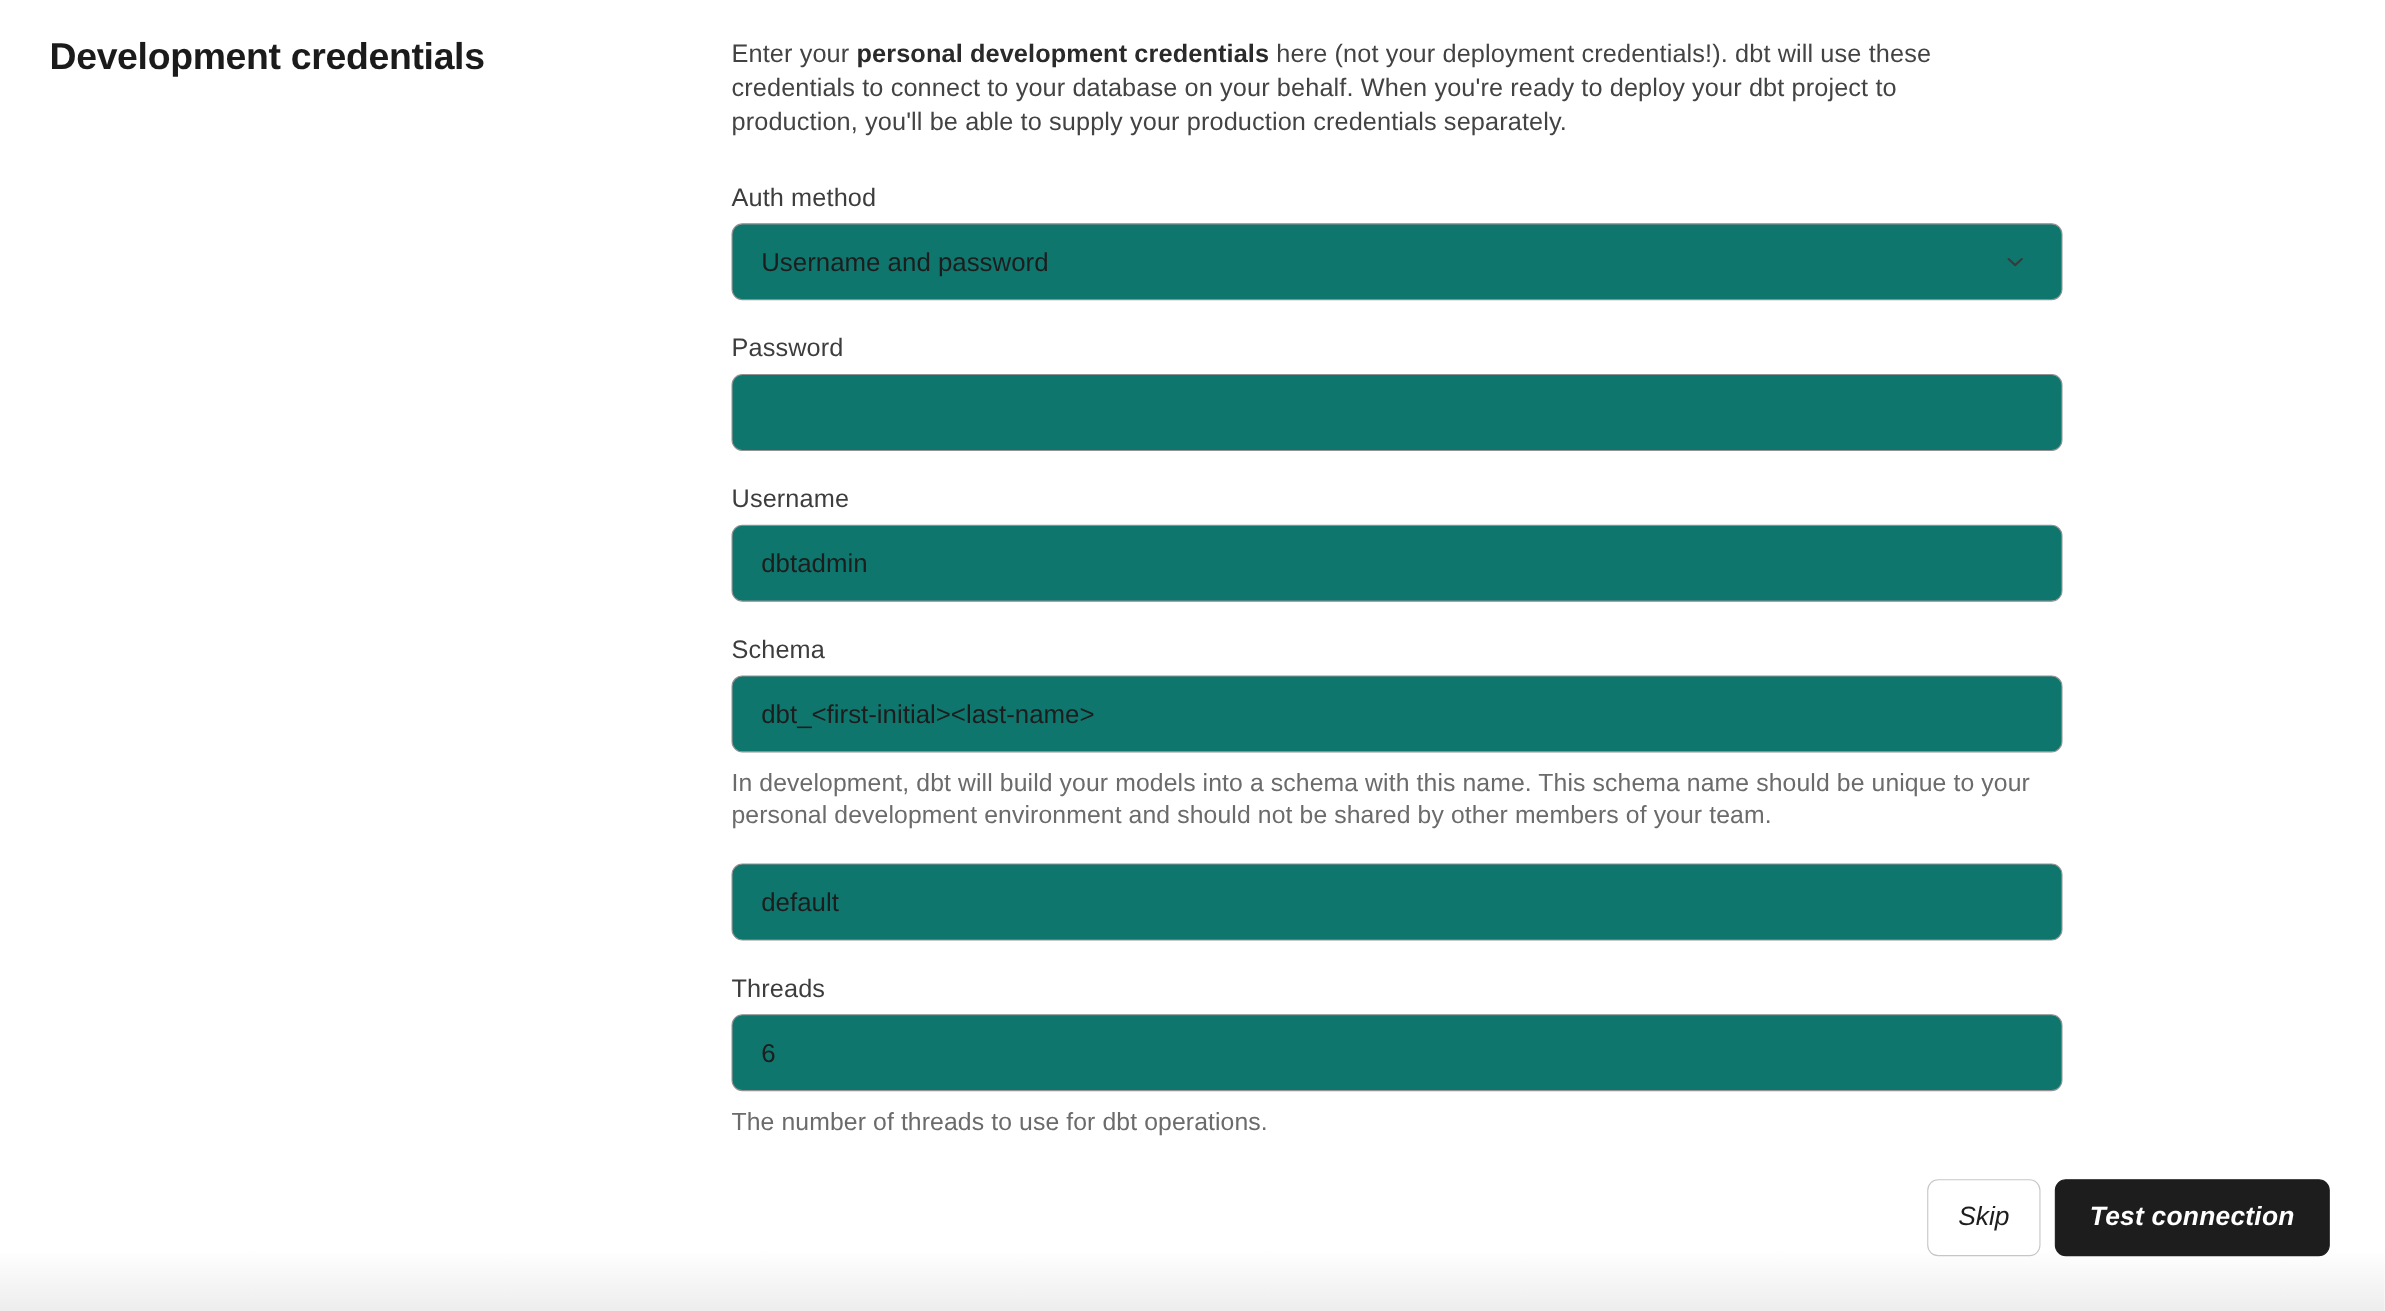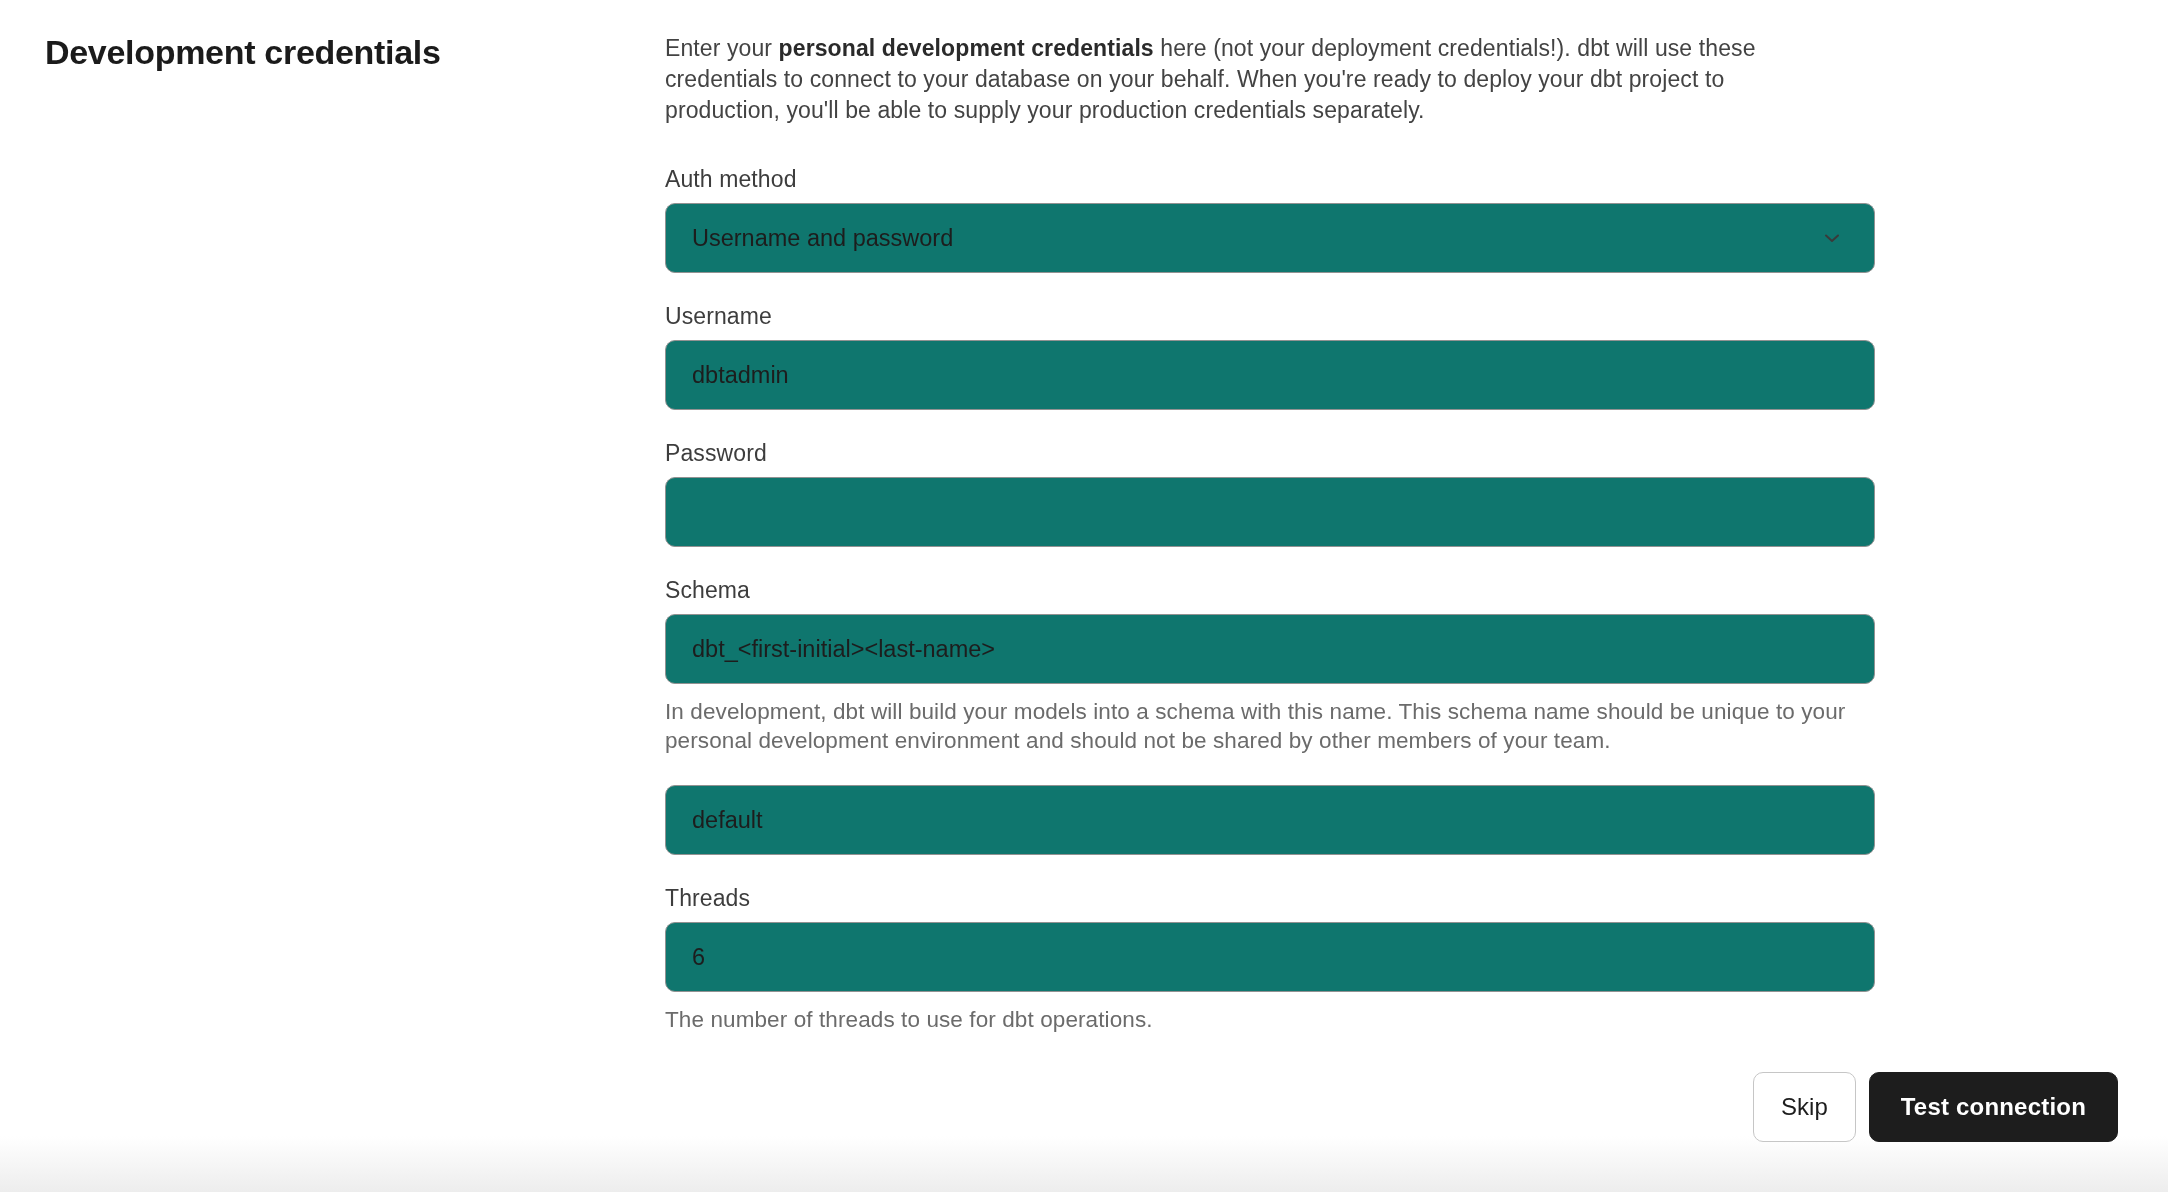--- a/index.html
+++ b/index.html
@@ -95,20 +95,21 @@
   }
   .btn {
     height: 70px;
     border-radius: 10px;
     font-family: "Liberation Sans", "DejaVu Sans", sans-serif;
     font-size: 24px;
     cursor: pointer;
     display: inline-flex;
     align-items: center;
     justify-content: center;
+    font-style: italic;
   }
   .btn-secondary {
     background: #ffffff;
     border: 1.5px solid #c6c6c6;
     color: #1d1d1d;
     padding: 0 27px;
     font-weight: 400;
   }
   .btn-primary {
     background: #1d1d1d;
@@ -146,27 +147,27 @@
         <span>Username and password</span>
         <span class="chevron">
           <svg width="24" height="24" viewBox="0 0 24 24" fill="none">
             <path d="M6 9.5 L12 15 L18 9.5" stroke="currentColor" stroke-width="2" stroke-linecap="round" stroke-linejoin="round"></path>
           </svg>
         </span>
       </div>
     </div>
 
     <div class="field-group">
-      <label class="field-label">Username</label>
-      <input type="text" class="text-input" value="dbtadmin" style="">
+      <label class="field-label">Password</label>
+      <input type="password" class="text-input" value="" style="">
     </div>
 
     <div class="field-group">
-      <label class="field-label">Password</label>
-      <input type="password" class="text-input" value="" style="">
+      <label class="field-label">Username</label>
+      <input type="text" class="text-input" value="dbtadmin" style="">
     </div>
 
     <div class="field-group">
       <label class="field-label">Schema</label>
       <input type="text" class="text-input" value="dbt_&lt;first-initial&gt;&lt;last-name&gt;" style="">
       <p class="helper-text">In development, dbt will build your models into a schema with this name. This schema name should be unique to your personal development environment and should not be shared by other members of your team.</p>
     </div>
 
     <div class="field-group">
       <input type="text" class="text-input" value="default" style="">

